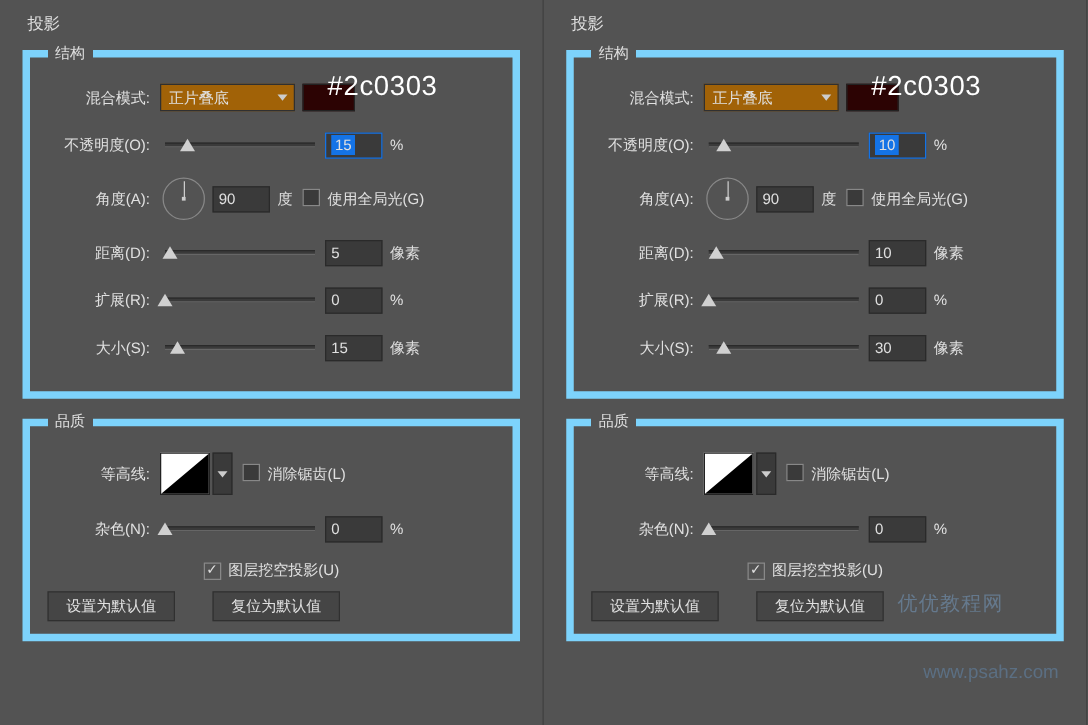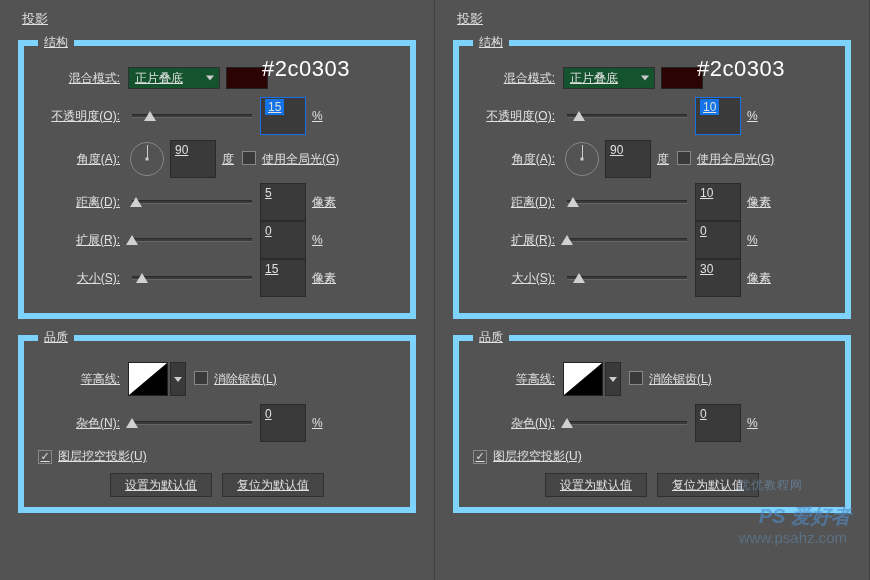--- a/index.html
+++ b/index.html
@@ -10,21 +10,20 @@
     color: #e0e0e0;
     width: 870px;
     height: 580px;
     overflow: hidden;
     display: flex;
   }
   .panel {
     width: 435px;
     padding: 10px 18px 18px 18px;
     border-right: 1px solid #404040;
-    text-decoration: underline;
   }
   .panel-title {
     font-size: 13px;
     margin-bottom: 6px;
     margin-left: 4px;
   }
   fieldset {
     border: 6px solid #7dd3fc;
     margin-bottom: 10px;
     padding: 14px 14px 10px 14px;
@@ -51,25 +50,25 @@
     margin-bottom: 12px;
     height: 26px;
   }
   .label {
     width: 90px;
     text-align: right;
     padding-right: 8px;
     color: #e0e0e0;
   }
   .select {
-    background: #14532d;
+    background: #a16207;
     border: 1px solid #303030;
     color: #e0e0e0;
     height: 22px;
-    width: 92px;
+    width: 108px;
     padding: 2px 20px 2px 6px;
     position: relative;
     display: flex;
     align-items: center;
     font-size: 12px;
   }
   .select-arrow {
     position: absolute;
     right: 5px;
     top: 50%;
@@ -101,21 +100,21 @@
     border-left: 6px solid transparent;
     border-right: 6px solid transparent;
     border-bottom: 10px solid #d0d0d0;
     transform: translateX(-6px);
   }
   .num-input {
     background: #3a3a3a;
     border: 1px solid #2a2a2a;
     color: #e0e0e0;
     width: 46px;
-    height: 38px;
+    height: 21px;
     text-align: left;
     padding: 2px 4px;
     font-size: 12px;
   }
   .num-input.highlight {
     border: 1px solid #1473e6;
   }
   .num-input.highlight span {
     background: #1473e6;
     padding: 1px 3px;
@@ -198,45 +197,44 @@
     justify-content: center;
   }
   .contour-arrow span {
     width: 0; height: 0;
     border-left: 4px solid transparent;
     border-right: 4px solid transparent;
     border-top: 5px solid #ccc;
   }
   .btn-row {
     display: flex;
-    justify-content: center;
-    gap: 10px;
+    gap: 30px;
     margin-top: 6px;
   }
   .btn {
     background: #454545;
     border: 1px solid #303030;
     color: #e0e0e0;
     height: 24px;
     padding: 3px 14px;
     font-size: 12px;
     display: flex;
     align-items: center;
   }
   .knockout-row {
     display: flex;
-    justify-content: flex-start;
+    justify-content: center;
     align-items: center;
     margin-bottom: 8px;
   }
   .watermark1 {
     position: absolute;
     right: 66px;
     bottom: 86px;
-    font-size: 12px;
+    font-size: 16px;
     color: rgba(120, 160, 200, 0.5);
     letter-spacing: 1px;
   }
   .watermark2 {
     position: absolute;
     right: 18px;
     bottom: 50px;
     font-size: 20px;
     color: rgba(80, 140, 200, 0.6);
     font-weight: bold;
@@ -452,15 +450,14 @@
       <span>图层挖空投影(U)</span>
     </div>
 
     <div class="btn-row">
       <div class="btn">设置为默认值</div>
       <div class="btn">复位为默认值</div>
     </div>
   </fieldset>
 
   <div class="watermark1">优优教程网</div>
-  <div class="watermark2">PS 爱好者</div>
   <div class="watermark3">www.psahz.com</div>
 </div>
 
 </body></html>

